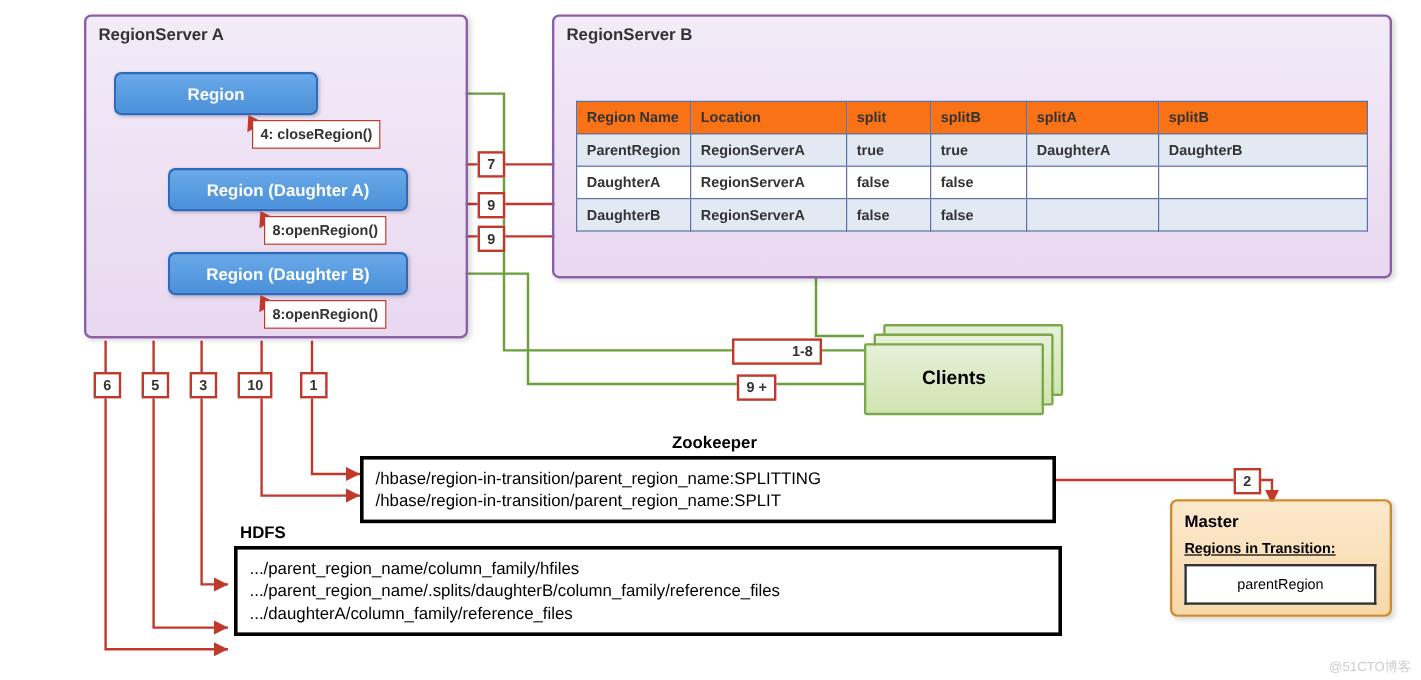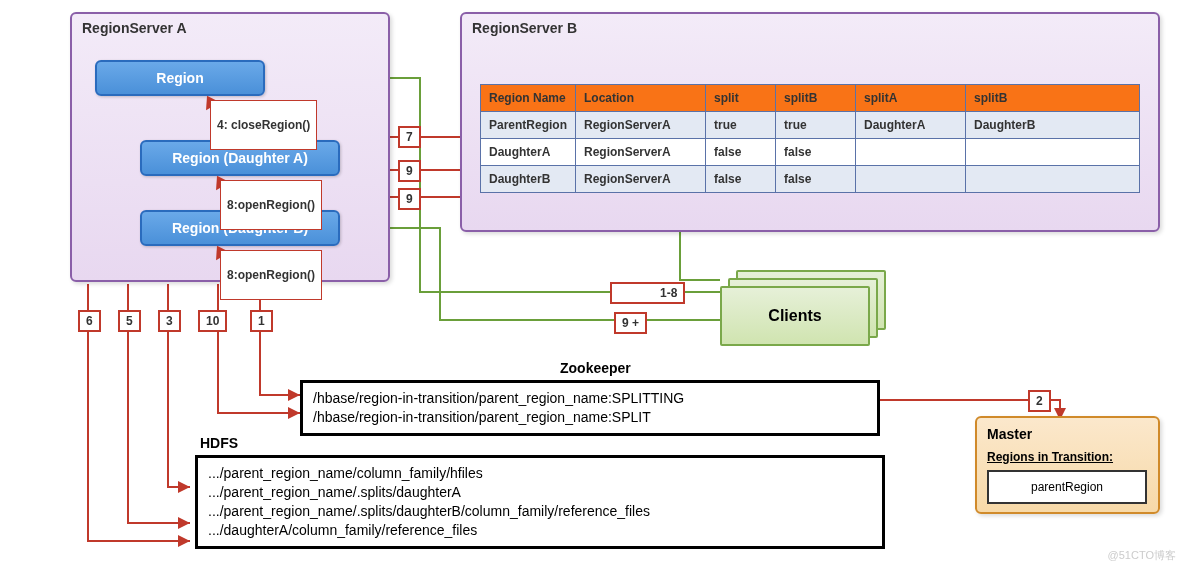--- a/index.html
+++ b/index.html
@@ -42,21 +42,21 @@
   .region-parent { left: 95px; top: 60px; width: 170px; }
   .region-da { left: 140px; top: 140px; width: 200px; }
   .region-db { left: 140px; top: 210px; width: 200px; }
 
   
   .callout {
     position: absolute;
     background: #fff;
     border: 1.5px solid #c0392b;
     font-size: 12px;
-    padding: 17px 6px;
+    padding: 4px 6px;
     color: #333;
     font-weight: bold;
     text-align: center;
   }
   .red-tri {
     position: absolute;
     width: 0; height: 0;
     border-left: 8px solid transparent;
     border-right: 8px solid transparent;
     border-bottom: 12px solid #c0392b;
@@ -280,21 +280,20 @@
 
 <div class="zk-title" style="left:560px; top:360px;">Zookeeper</div>
 <div class="zk-box" style="left:300px; top:380px; width:580px;">
   <div>/hbase/region-in-transition/parent_region_name:SPLITTING</div>
   <div>/hbase/region-in-transition/parent_region_name:SPLIT</div>
 </div>
 
 <div class="hdfs-title" style="left:200px; top:435px;">HDFS</div>
 <div class="hdfs-box" style="left:195px; top:455px; width:690px;">
   <div>.../parent_region_name/column_family/hfiles</div>
-  <div>.../parent_region_name/.splits/daughterA</div>
   <div>.../parent_region_name/.splits/daughterB/column_family/reference_files</div>
   <div>.../daughterA/column_family/reference_files</div>
 </div>
 
 <div class="master-box" style="left:975px; top:416px; width:185px;">
   <div style="font-weight:bold; font-size:14px;">Master</div>
   <div style="font-weight:bold; margin-top:8px; text-decoration:underline; font-size:12px;">Regions in Transition:</div>
   <table class="rit-table">
     <tbody>
           <tr>

